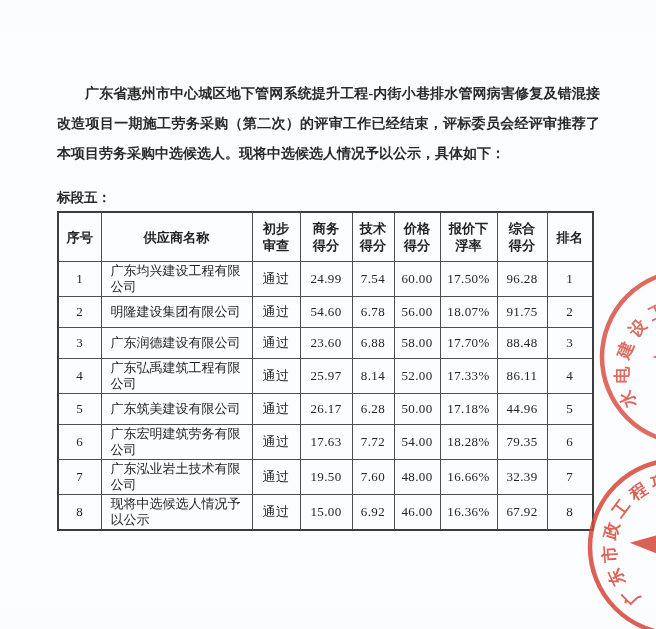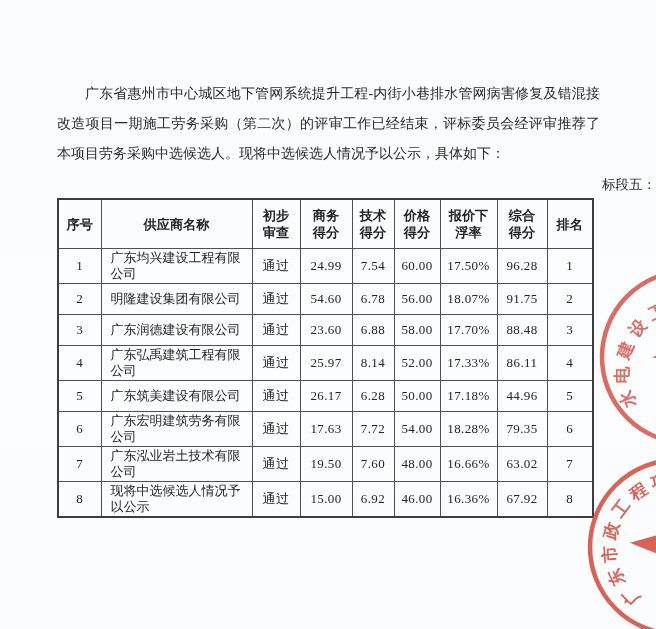--- a/index.html
+++ b/index.html
@@ -20,32 +20,31 @@
     font-size: 17px;
     font-weight: 700;
     line-height: 35px;
     letter-spacing: 0.3px;
     color: #232323;
   }
   
   .body-para {
     margin: 5px 56px 0 57px;
     font-size: 14px;
-    font-weight: 400;
+    font-weight: 700;
     line-height: 30px;
     text-align: justify;
     text-indent: 2em;
     color: #2a2a2a;
   }
   .section-label {
-    margin: 7px 0 4px 57px;
+    margin: 20px 0 4px 57px;
     font-size: 13.5px;
-    font-weight: 400;
+    font-weight: 700;
     color: #2a2a2a;
-    text-align: right;
   }
   
   table.score {
     margin-left: 57px;
     width: 535px;
     border-collapse: collapse;
     table-layout: fixed;
     font-size: 13px;
     background: transparent;
     border: 2px solid #3d3d3d;
@@ -218,21 +217,21 @@
         <td>6</td>
       </tr>
       <tr>
         <td>7</td>
         <td class="sup">广东泓业岩土技术有限公司</td>
         <td>通过</td>
         <td>19.50</td>
         <td>7.60</td>
         <td>48.00</td>
         <td>16.66%</td>
-        <td>63.02</td>
+        <td>32.39</td>
         <td>7</td>
       </tr>
       <tr>
         <td>8</td>
         <td class="sup">现将中选候选人情况予以公示</td>
         <td>通过</td>
         <td>15.00</td>
         <td>6.92</td>
         <td>46.00</td>
         <td>16.36%</td>

